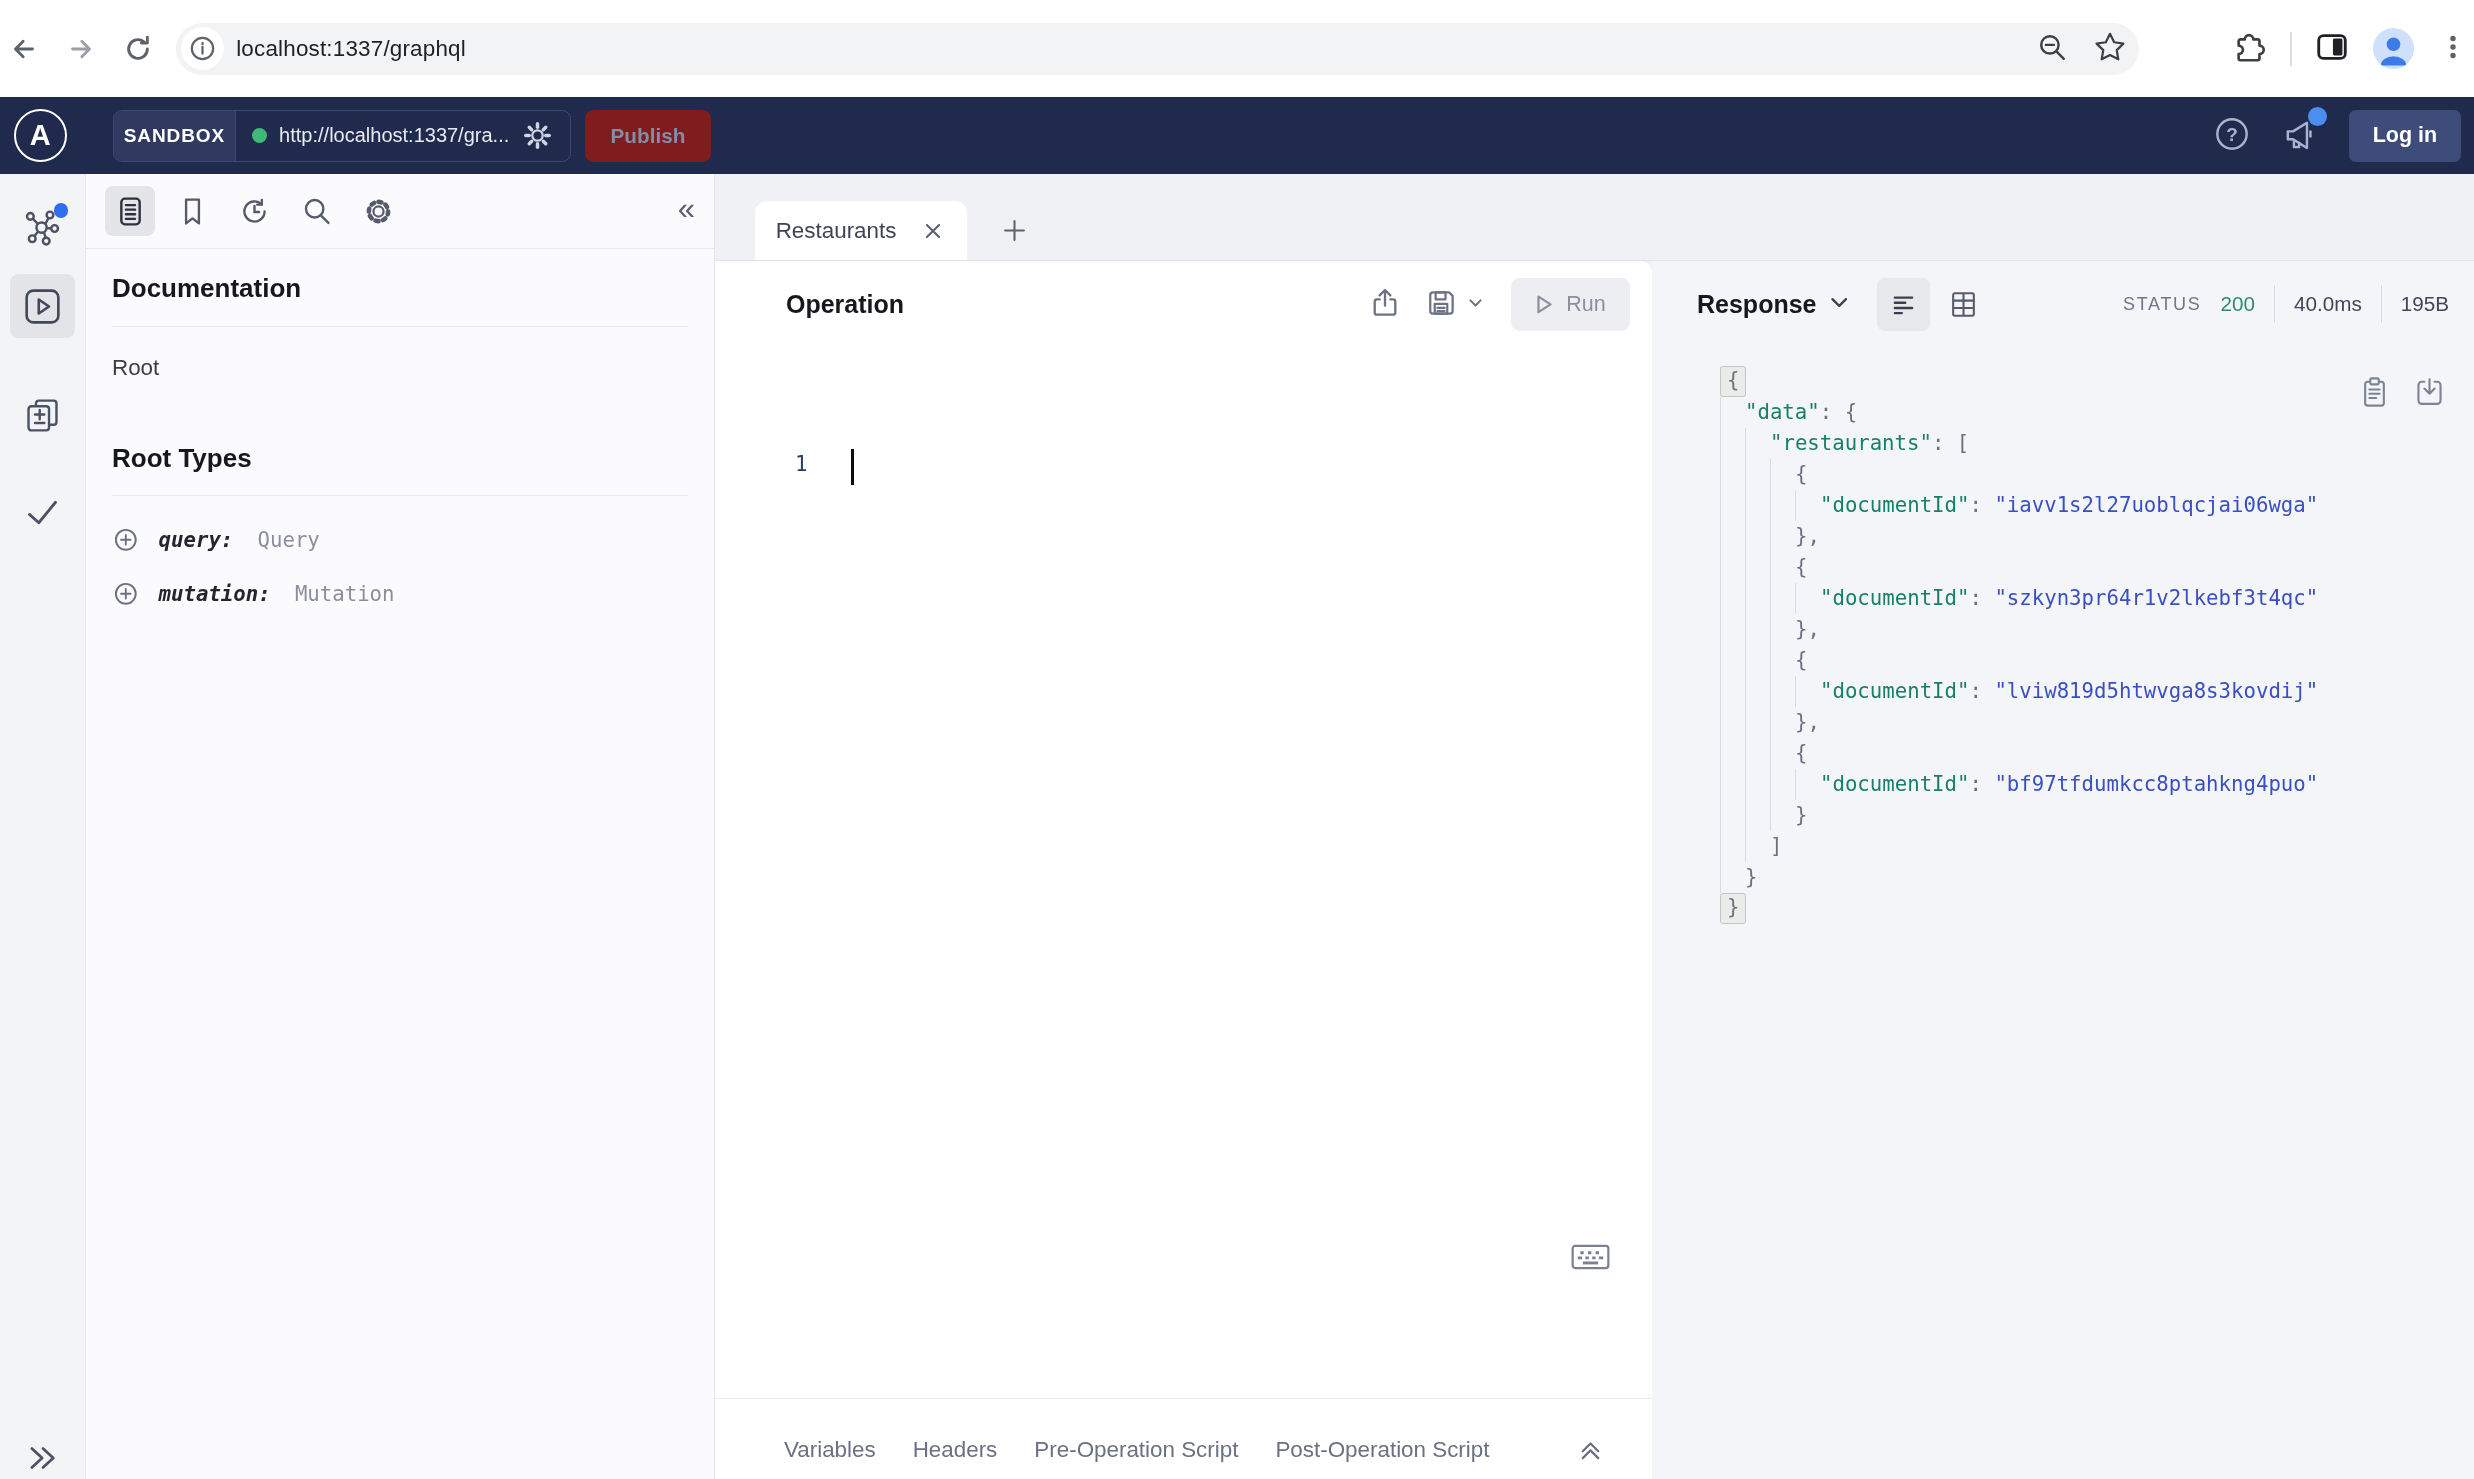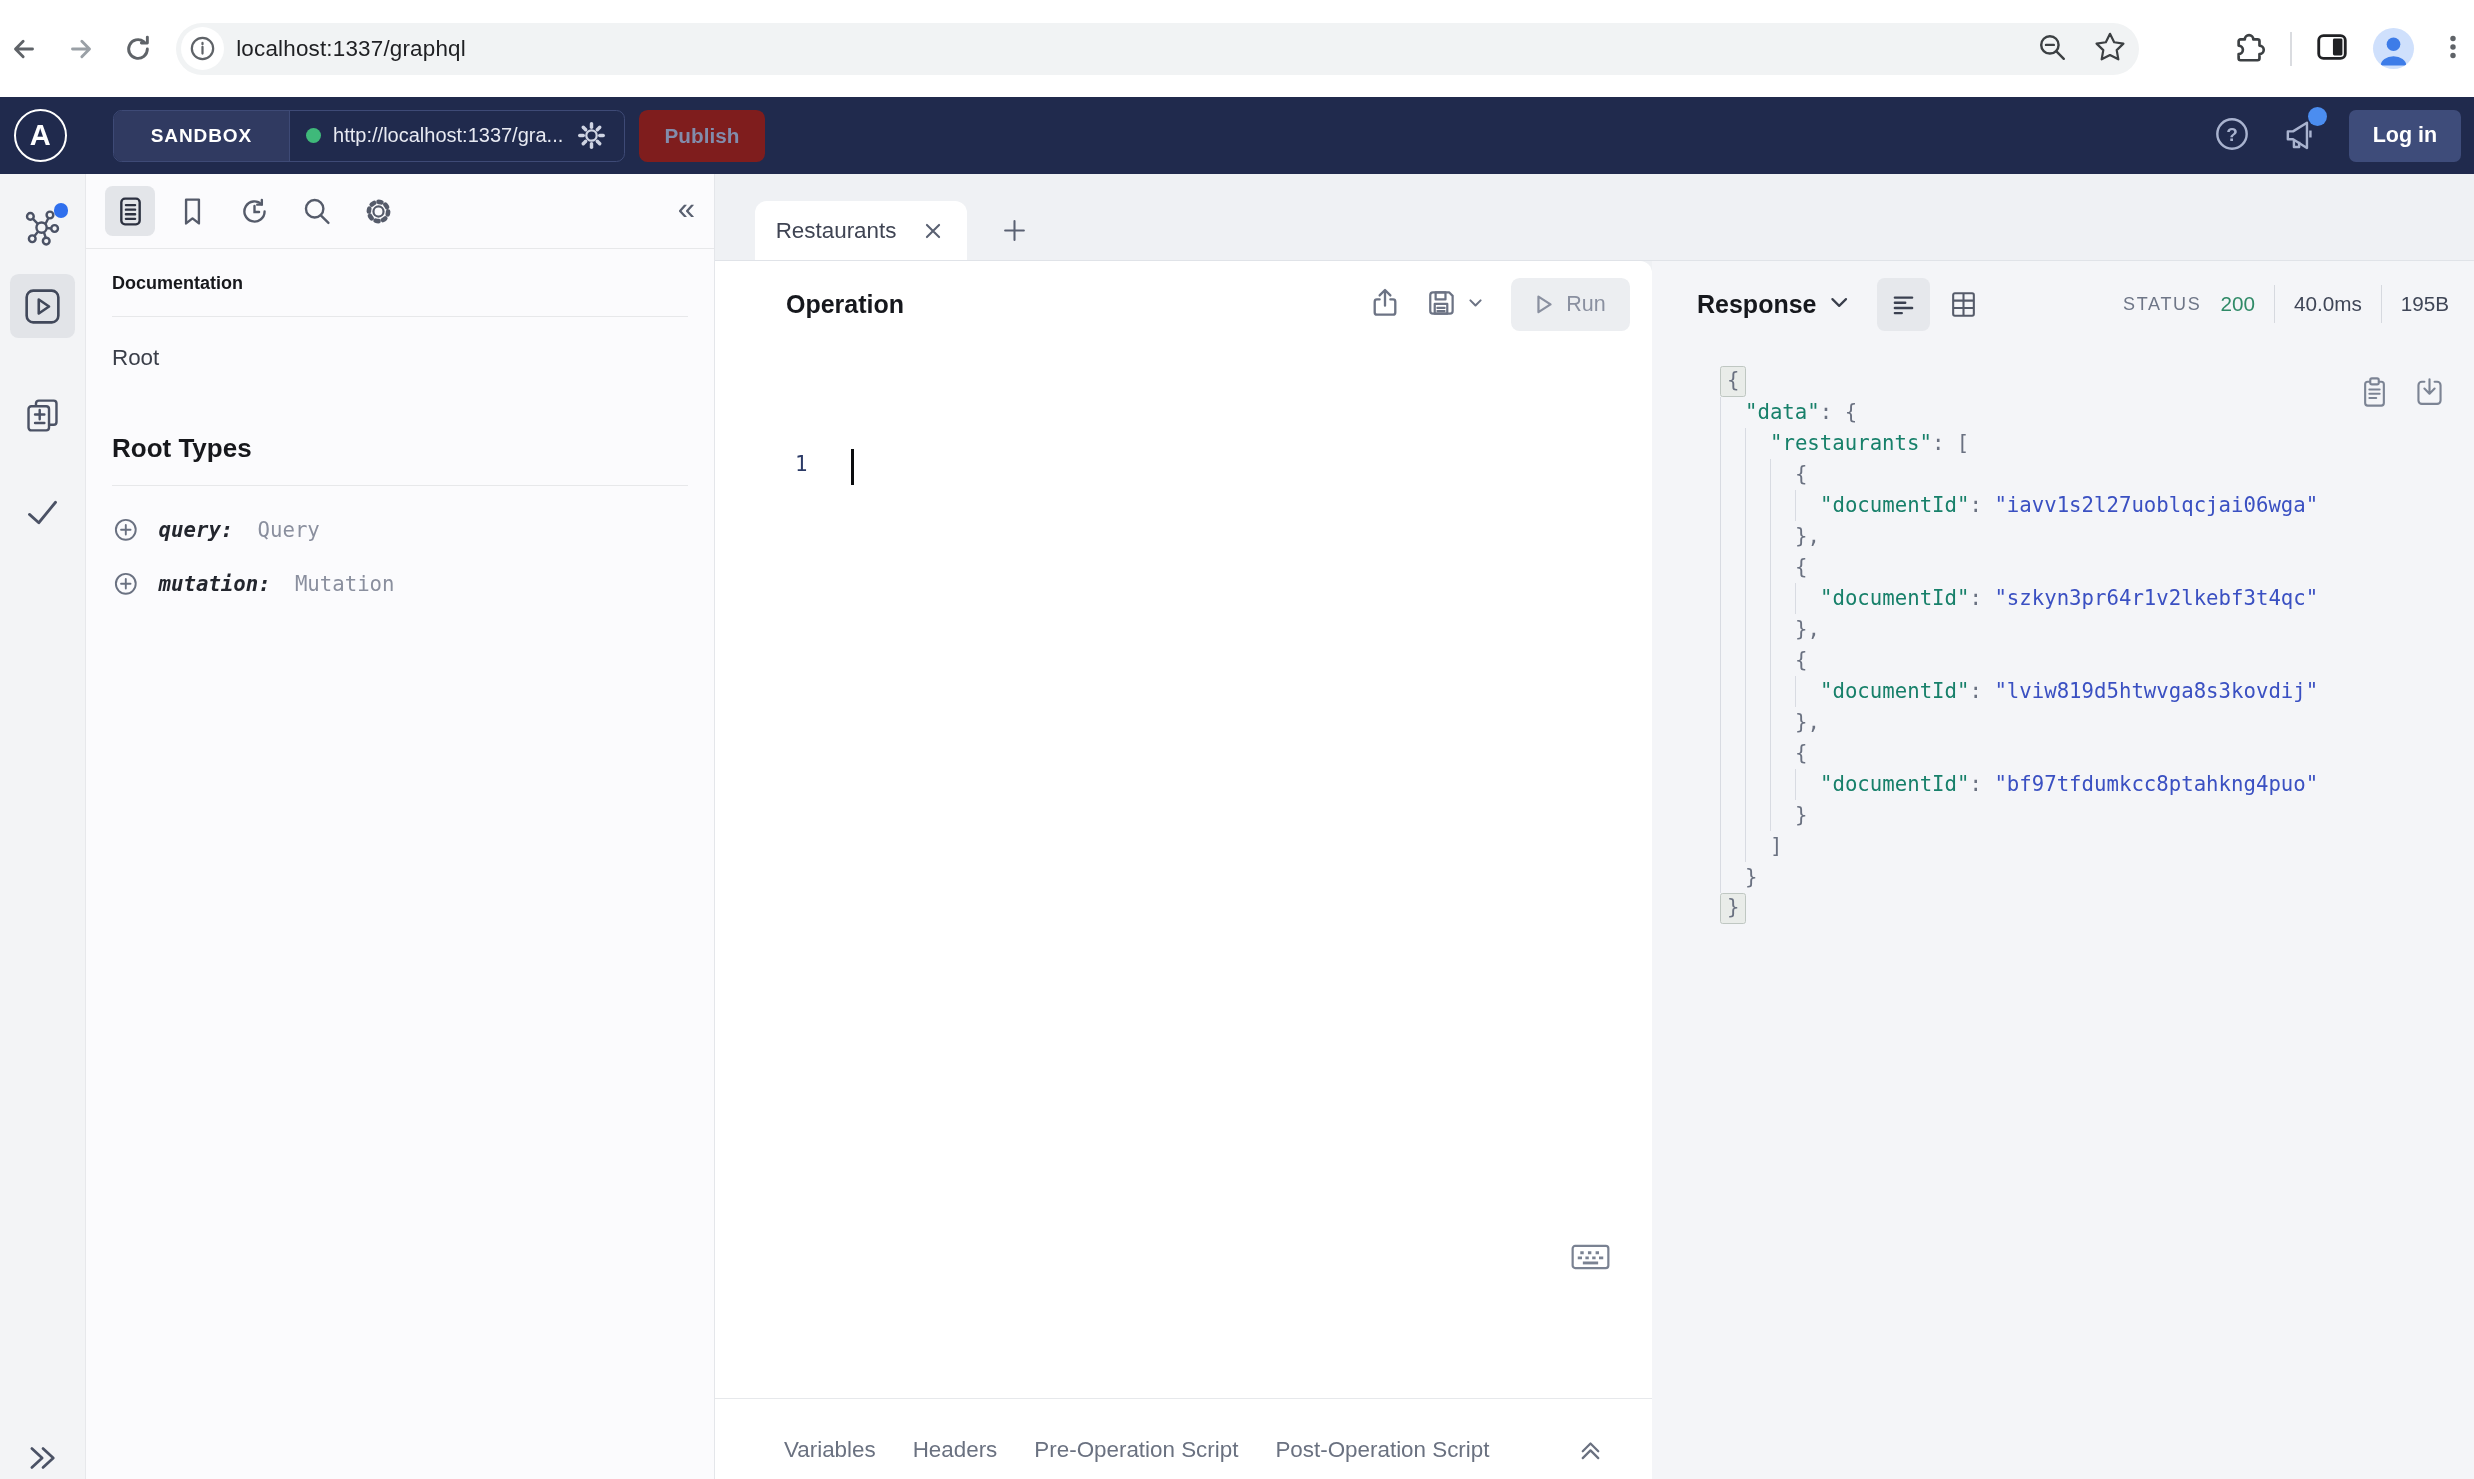--- a/index.html
+++ b/index.html
@@ -17,21 +17,21 @@
   .chrome-right { margin-left:auto; display:flex; align-items:center; gap:22.4px; }
   .tb-divider { width:1.7px; height:34px; background:#dadce0; }
   .avatar { width:41px; height:41px; border-radius:50%; background:#cfe0fc; overflow:hidden; display:flex; align-items:flex-end; justify-content:center; }
 
   
   .apollo-header { height:77px; background:#202a4d; display:flex; align-items:center; padding:0 13.8px 0 13.8px; }
   .apollo-logo { width:53px; height:53px; border-radius:50%; border:2.6px solid #ffffff; color:#fff;
     display:flex; align-items:center; justify-content:center; font-weight:bold; font-size:29px; flex:none; margin-right:46px; }
   .endpoint-group { display:flex; align-items:stretch; height:52px; border:1.7px solid #3e4a76; border-radius:8.6px; overflow:hidden; }
   .sandbox-badge { background:#303a61; color:#fff; font-weight:bold; font-size:19px; letter-spacing:0.9px;
-    display:flex; align-items:center; padding:0 37px; border-right:1.7px solid #3e4a76; }
+    display:flex; align-items:center; padding:0 10px; border-right:1.7px solid #3e4a76; }
   .endpoint-box { display:flex; align-items:center; gap:12px; padding:0 15.5px; min-width:331px; }
   .status-dot { width:15.5px; height:15.5px; border-radius:50%; background:#3fb97a; flex:none; }
   .endpoint-url { color:#e8eaf2; font-size:20px; }
   .publish-btn { margin-left:13.8px; height:52px; padding:0 26px; background:#7f1d1d; border:none; border-radius:8.6px;
     color:#828cab; font-size:20.7px; font-weight:bold; }
   .header-right { margin-left:auto; display:flex; align-items:center; gap:29px; }
   .login-btn { height:52px; padding:0 24px; background:#3e4c7a; border:none; border-radius:6.9px;
     color:#ffffff; font-size:21.5px; font-weight:bold; }
   .megaphone-wrap { position:relative; }
   .notif-dot { position:absolute; top:-6.9px; right:-6.9px; width:19px; height:19px; border-radius:50%; background:#4b8df0; }
@@ -45,21 +45,21 @@
   .rail-item.active { background:#e2e4e8; }
   .rail-dot { position:absolute; top:6.9px; right:6.9px; width:14.6px; height:14.6px; border-radius:50%; background:#2f6fed; }
   .rail-expand { position:absolute; bottom:24px; left:0; width:100%; display:flex; justify-content:center; }
 
   .docpanel { width:629px; background:#fbfbfd; flex:none; border-right:0.9px solid #e4e6ea; }
   .doc-toolbar { height:75px; display:flex; align-items:center; padding:0 19px; border-bottom:0.9px solid #e7e8ea; }
   .doc-tool { width:50px; height:50px; display:flex; align-items:center; justify-content:center; border-radius:7.7px; margin-right:12px; }
   .doc-tool.active { background:#e3e5e9; }
   .doc-collapse { margin-left:auto; font-size:31px; color:#596070; line-height:1; padding-bottom:5.2px; }
   .doc-body { padding:24px 26px 0 26px; }
-  .doc-title { font-size:18px; font-weight:bold; color:#17181c; }
+  .doc-title { font-size:26px; font-weight:bold; color:#17181c; }
   .doc-div { height:0.9px; background:#e7e8ea; margin:22.4px 0 0 0; }
   .doc-root { font-size:22.4px; color:#3a3e49; margin-top:27.6px; }
   .doc-subtitle { font-size:26px; font-weight:bold; color:#17181c; margin-top:62px; }
   .doc-field { display:flex; align-items:center; margin-top:26px; gap:19px; }
   .doc-field:first-of-type { margin-top:31px; }
   .fname { font-family:"DejaVu Sans Mono", monospace; font-size:20.7px; font-weight:bold; color:#23262e;font-style:italic; }
   .ftype { font-family:"DejaVu Sans Mono", monospace; font-size:20.7px; color:#8a8f9e; margin-left:5.2px; }
 
   .workspace { flex:1; background:#eff1f4; display:flex; flex-direction:column; }
   .tabbar { height:87px; flex:none; display:flex; align-items:flex-end; border-bottom:0.9px solid #e0e3e8; }

